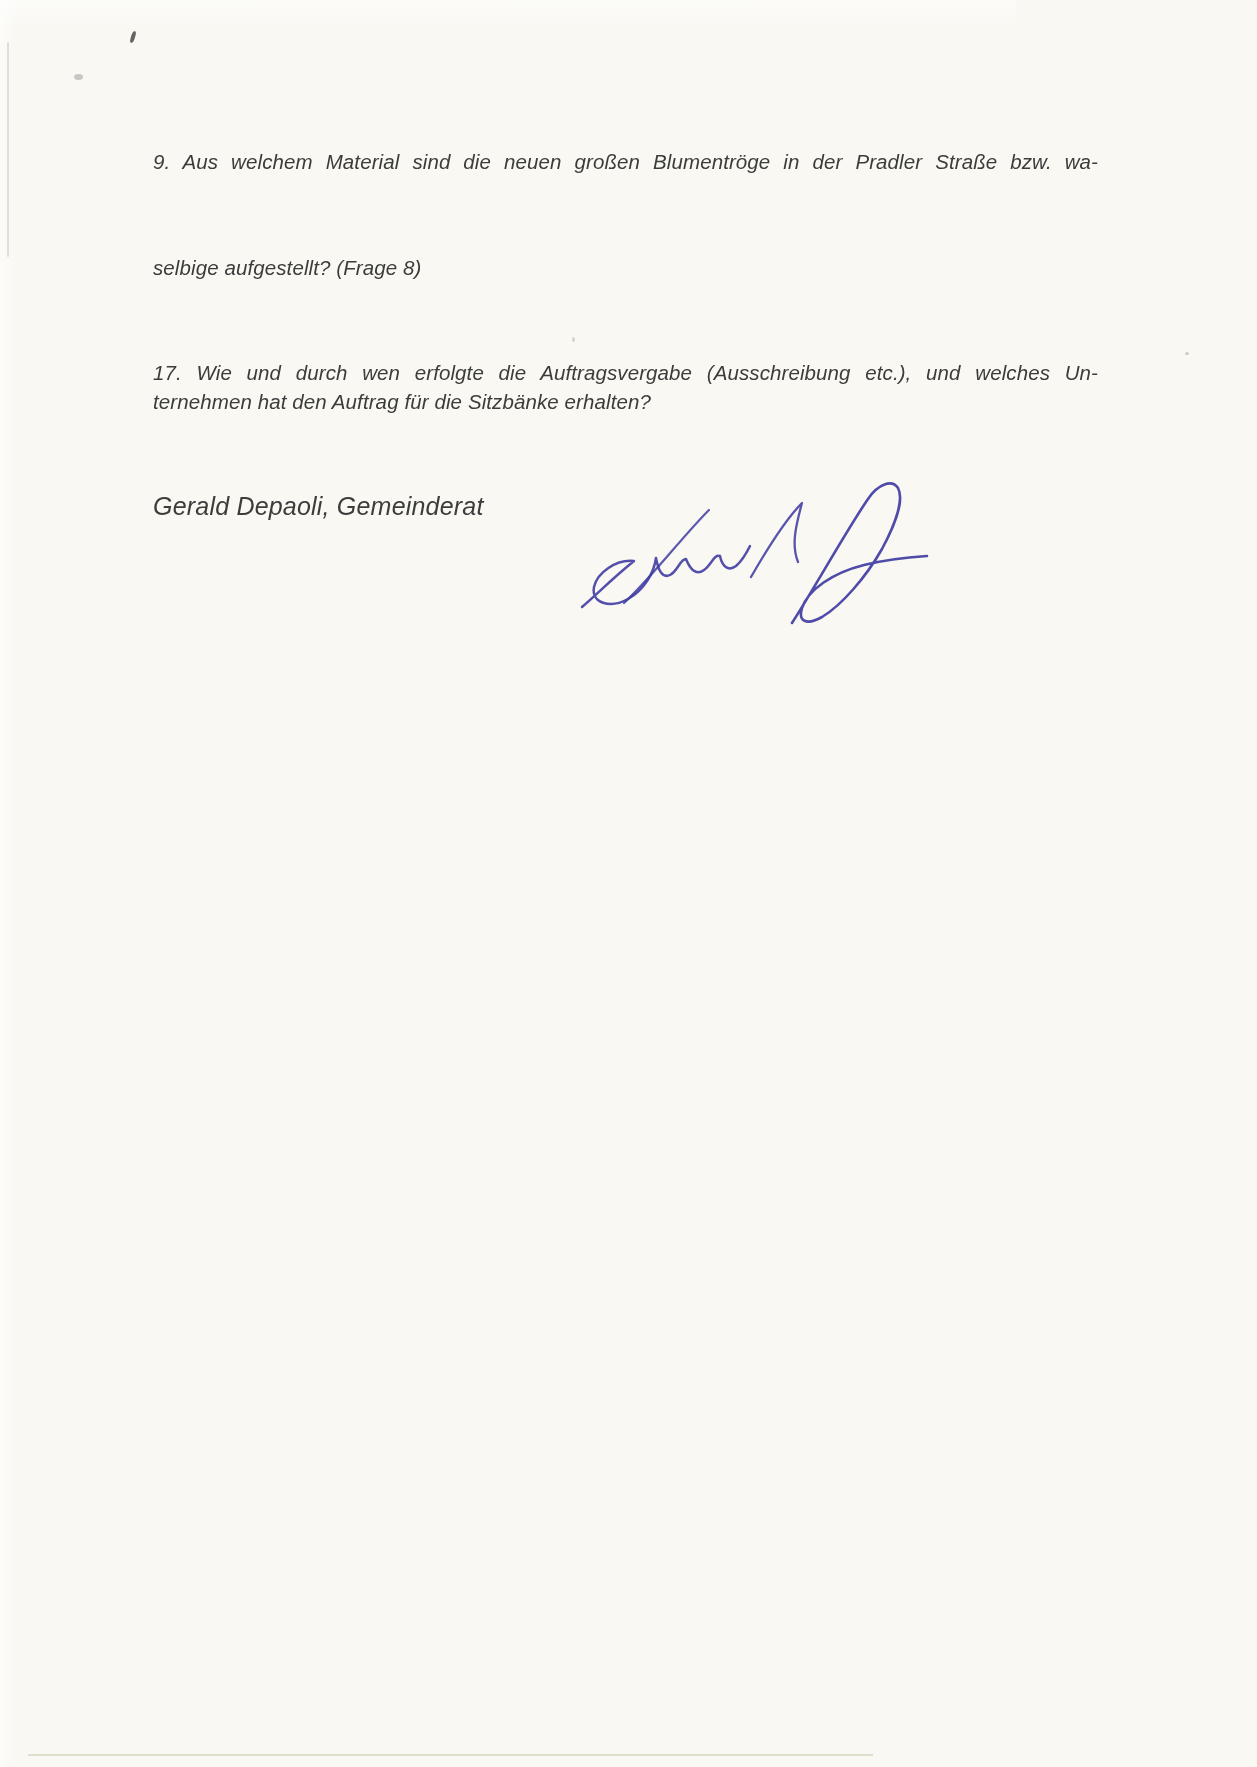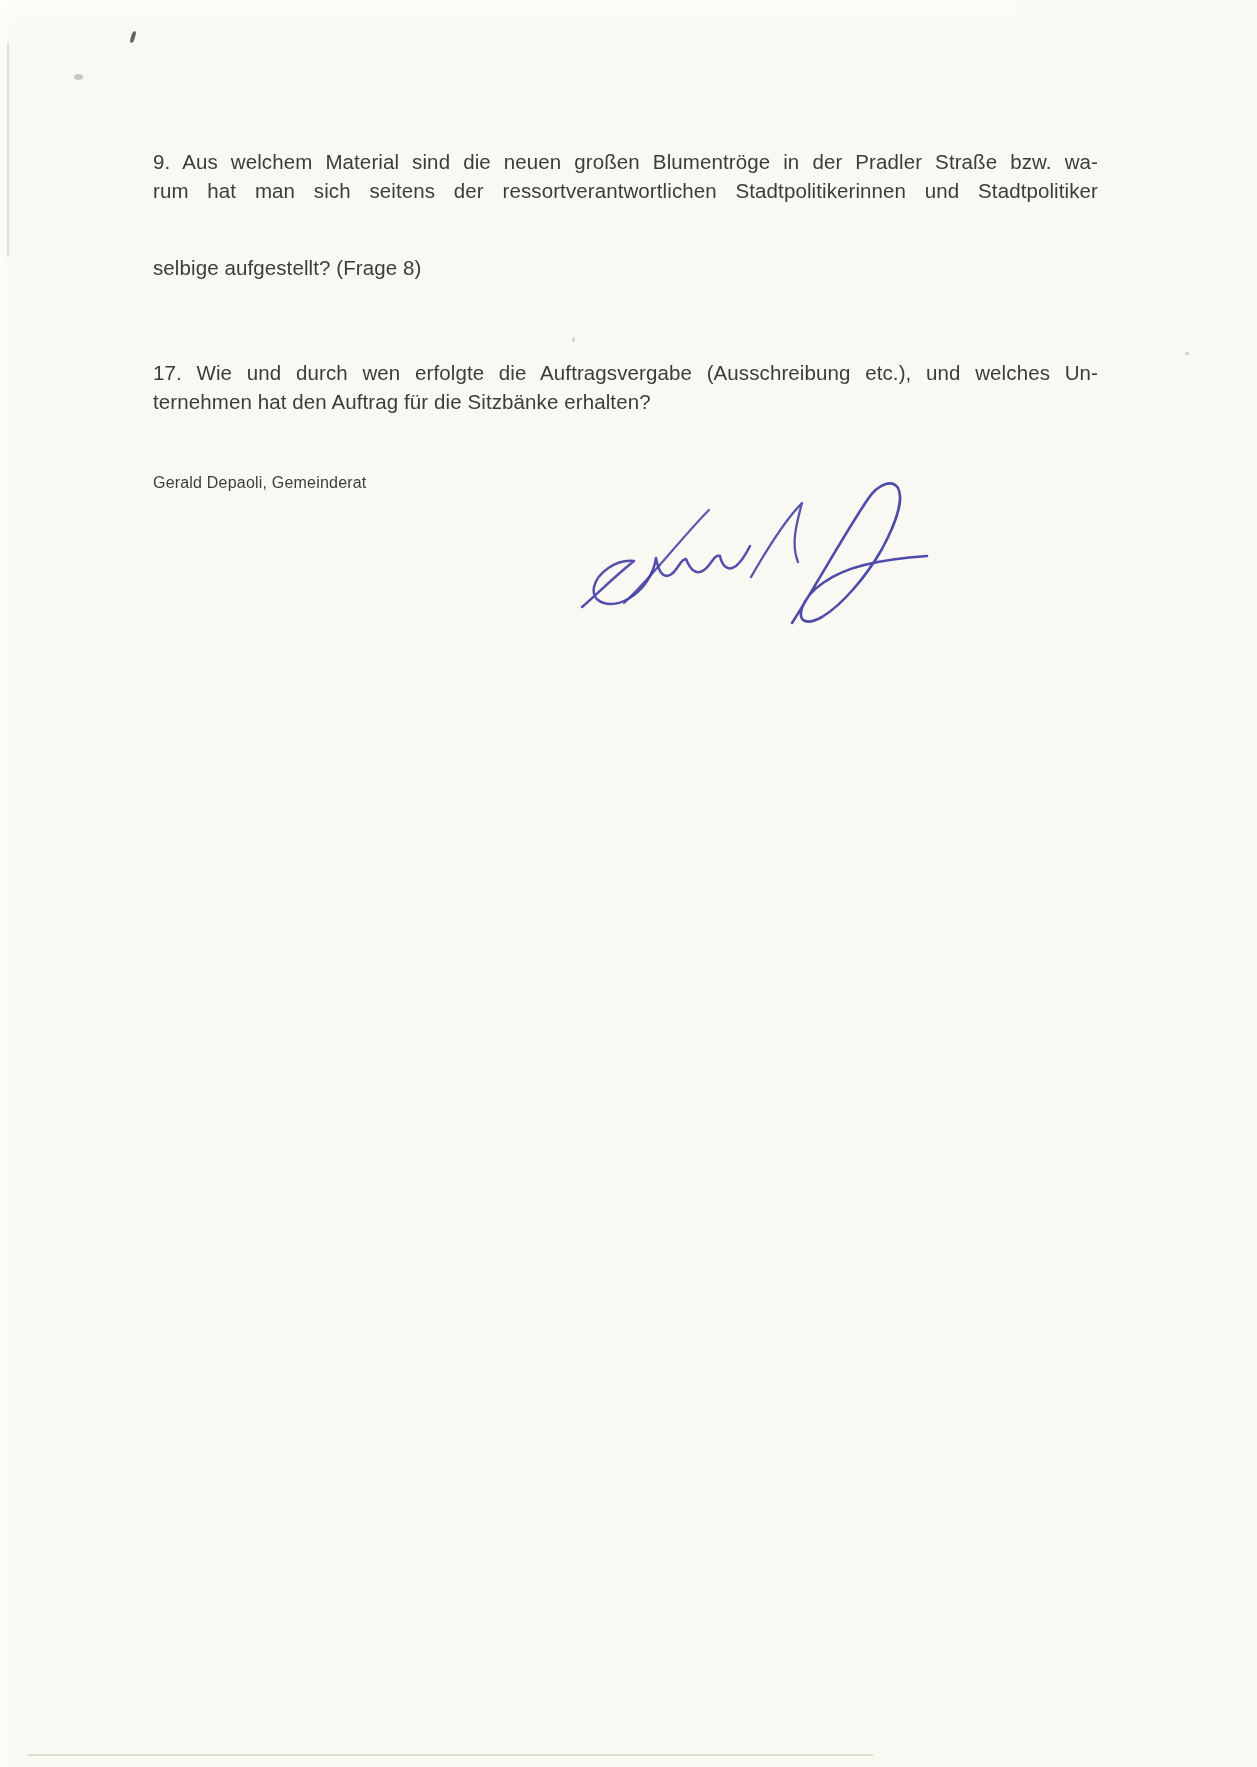--- a/index.html
+++ b/index.html
@@ -12,43 +12,44 @@
     font-family: "Liberation Sans", sans-serif;
   }
   .page {
     position: relative;
     width: 1016px;
     height: 1767px;
     background:
       linear-gradient(180deg, rgba(255,255,255,0.55) 0px, rgba(255,255,255,0) 34px),
       linear-gradient(90deg, rgba(255,255,255,0.55) 0px, rgba(255,255,255,0) 18px),
       #f9f8f2;
+    font-style: italic;
   }
   .para {
     position: absolute;
     left: 153px;
     width: 945px;
     color: #3c3c3c;
     font-size: 20.5px;
     line-height: 29px;
     letter-spacing: 0.1px;
   }
   .para .jline {
     text-align: justify;
     text-align-last: justify;
   }
   .para .lline {
     text-align: left;
   }
   .signer {
     position: absolute;
     left: 153px;
-    top: 468px;
+    top: 492px;
     color: #3c3c3c;
-    font-size: 16px;
+    font-size: 25px;
     line-height: 29px;
     letter-spacing: 0.2px;
   }
   .signature-svg {
     position: absolute;
     left: 570px;
     top: 477px;
     width: 370px;
     height: 155px;
   }
@@ -117,21 +118,20 @@
 
   <div class="scan-line-left"></div>
   <div class="speck-1"></div>
   <div class="speck-2"></div>
   <div class="speck-3"></div>
   <div class="speck-4"></div>
   <div class="bottom-scan-line"></div>
 
   <div class="para" style="top:147px">
     <div class="jline">9. Aus welchem Material sind die neuen großen Blumentröge in der Pradler Straße bzw. wa-</div>
-    <div class="jline">rum hat man sich seitens der ressortverantwortlichen Stadtpolitikerinnen und Stadtpolitiker</div>
   </div>
 
   <div class="para" style="top:253px">
     <div class="lline">selbige aufgestellt? (Frage 8)</div>
   </div>
 
   <div class="para" style="top:358px">
     <div class="jline">17. Wie und durch wen erfolgte die Auftragsvergabe (Ausschreibung etc.), und welches Un-</div>
     <div class="lline">ternehmen hat den Auftrag für die Sitzbänke erhalten?</div>
   </div>

